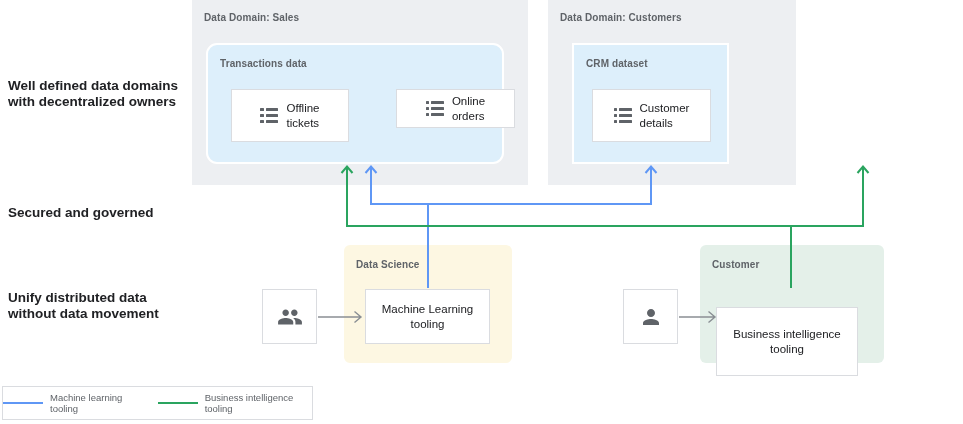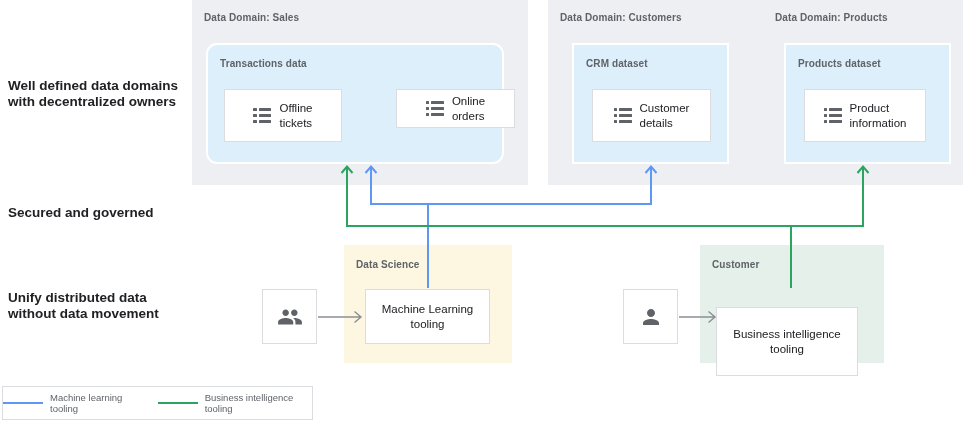--- a/index.html
+++ b/index.html
@@ -34,21 +34,21 @@
   .storage-icon{display:flex;flex-direction:column;gap:2.5px;width:18px;flex:0 0 auto;}
   .storage-icon i{display:flex;gap:2px;height:3.5px;}
   .storage-icon i::before{content:"";width:3.5px;background:var(--icon-gray);border-radius:.5px;}
   .storage-icon i::after{content:"";flex:1;background:var(--icon-gray);border-radius:.5px;}
   .actor-box{
     position:absolute;width:55px;height:55px;background:#fff;
     border:1px solid var(--card-border);box-sizing:border-box;
     display:flex;align-items:center;justify-content:center;
   }
   .actor-box svg{fill:var(--icon-gray);}
-  .tool-group{position:absolute;width:168px;height:118px;}
+  .tool-group{position:absolute;width:168px;height:118px;border-radius:6px;}
   .tool-group .group-title{top:14px;}
   .legend{
     position:absolute;left:2px;top:386px;width:311px;height:34px;
     background:#fff;border:1px solid var(--card-border);box-sizing:border-box;
     display:flex;align-items:center;justify-content:center;gap:7px;
   }
   .legend-line{width:40px;height:2px;flex:0 0 auto;}
   .legend-line.ml{background:var(--ml-line);}
   .legend-line.bi{background:var(--bi-line);margin-left:8px;}
   .legend-label{color:var(--text-gray);font-size:9.5px;}
@@ -67,21 +67,21 @@
 with decentralized owners</div>
   <div class="row-label" style="top:205px;">Secured and governed</div>
   <div class="row-label" style="top:290px;">Unify distributed data
 without data movement</div>
 
   <div class="domain" style="left:192px;width:336px;">
     <div class="domain-title">Data Domain: Sales</div>
     <div class="dataset" style="left:14px;top:43px;width:298px;height:121px;border-radius:11px;">
       <div class="dataset-title">Transactions data</div>
     </div>
-    <div class="card" style="left:32px;top:89px;width:118px;height:53px;">
+    <div class="card" style="left:39px;top:89px;width:118px;height:53px;">
       <span class="storage-icon">
           <i></i>
           <i></i>
           <i></i>
         </span>
       <span class="card-label">Offline
 tickets</span>
     </div>
     <div class="card" style="left:177px;top:89px;width:119px;height:39px;margin-left:27px;">
       <span class="storage-icon">
@@ -103,35 +103,20 @@
       <span class="storage-icon">
           <i></i>
           <i></i>
           <i></i>
         </span>
       <span class="card-label">Customer
 details</span>
     </div>
   </div>
 
-  <div class="domain" style="left:763px;width:200px;">
-    <div class="domain-title">Data Domain: Products</div>
-    <div class="dataset" style="left:21px;top:43px;width:167px;height:121px;">
-      <div class="dataset-title">Products dataset</div>
-    </div>
-    <div class="card" style="left:41px;top:89px;width:122px;height:53px;">
-      <span class="storage-icon">
-          <i></i>
-          <i></i>
-          <i></i>
-        </span>
-      <span class="card-label">Product
-information</span>
-    </div>
-  </div>
 
   <div class="actor-box" style="left:262px;top:289px;">
     <svg width="26" height="26" viewBox="0 0 24 24">
       <path d="M16 11c1.66 0 2.99-1.34 2.99-3S17.66 5 16 5c-1.66 0-3 1.34-3 3s1.34 3 3 3zm-8 0c1.66 0 2.99-1.34 2.99-3S9.66 5 8 5C6.34 5 5 6.34 5 8s1.34 3 3 3zm0 2c-2.33 0-7 1.17-7 3.5V19h14v-2.5c0-2.33-4.67-3.5-7-3.5zm8 0c-.29 0-.62.02-.97.05 1.16.84 1.97 1.97 1.97 3.45V19h6v-2.5c0-2.33-4.67-3.5-7-3.5z"></path>
     </svg>
   </div>
 
   <div class="tool-group" style="left:344px;top:245px;width:168px;height:118px;background:var(--datascience-bg);">
     <div class="group-title">Data Science</div>
     <div class="card tool-card" style="left:21px;top:44px;width:125px;height:55px;">

